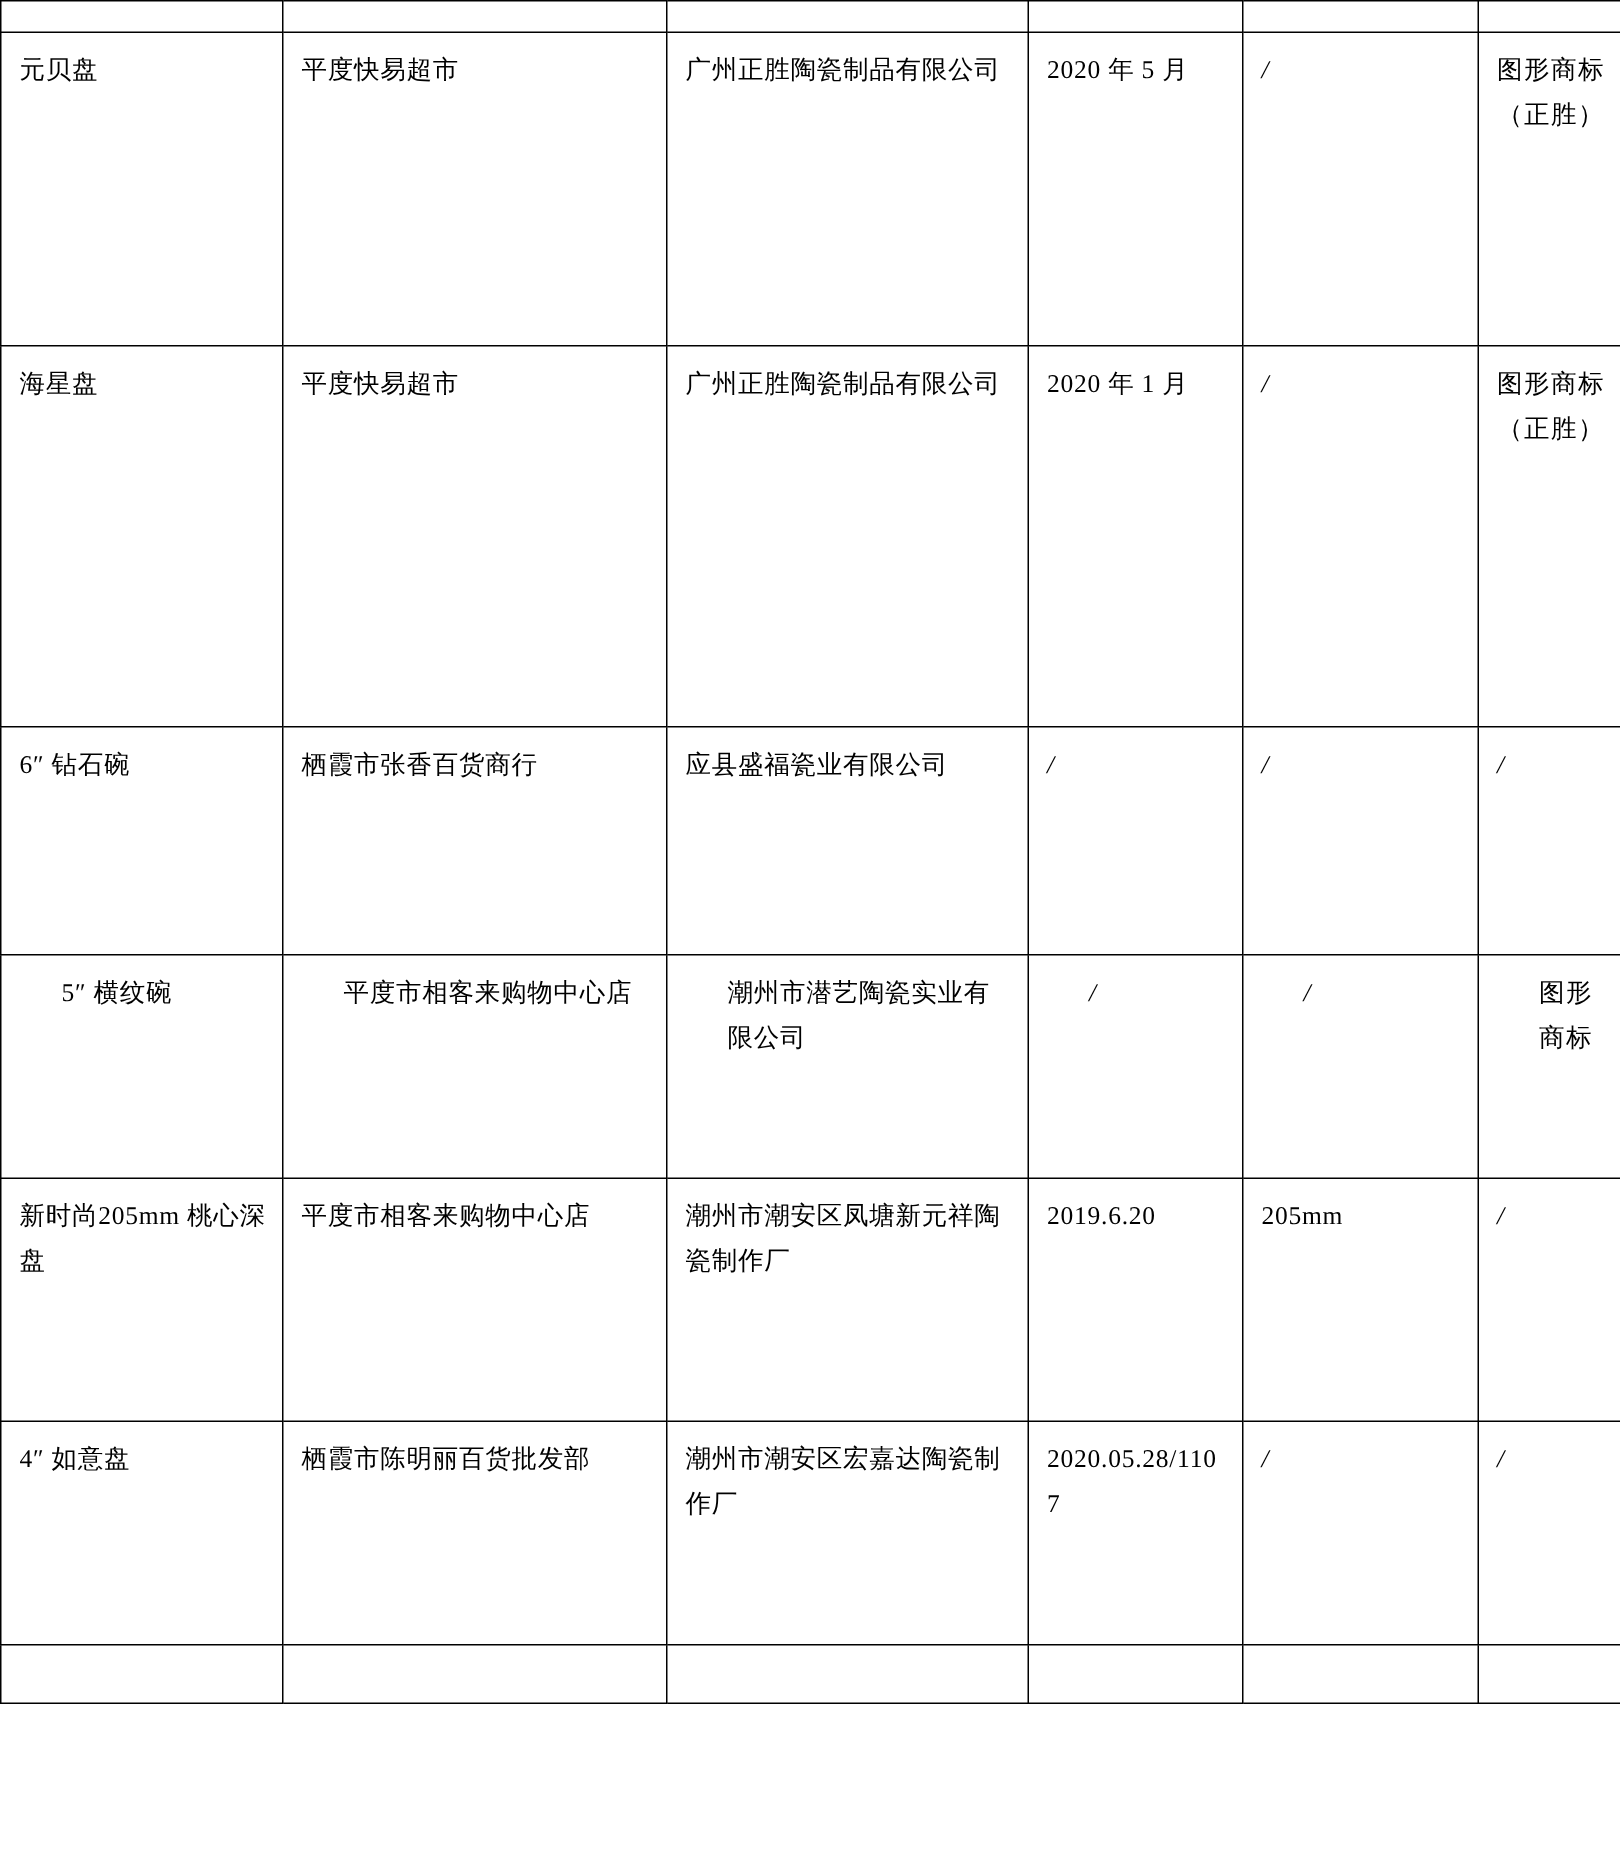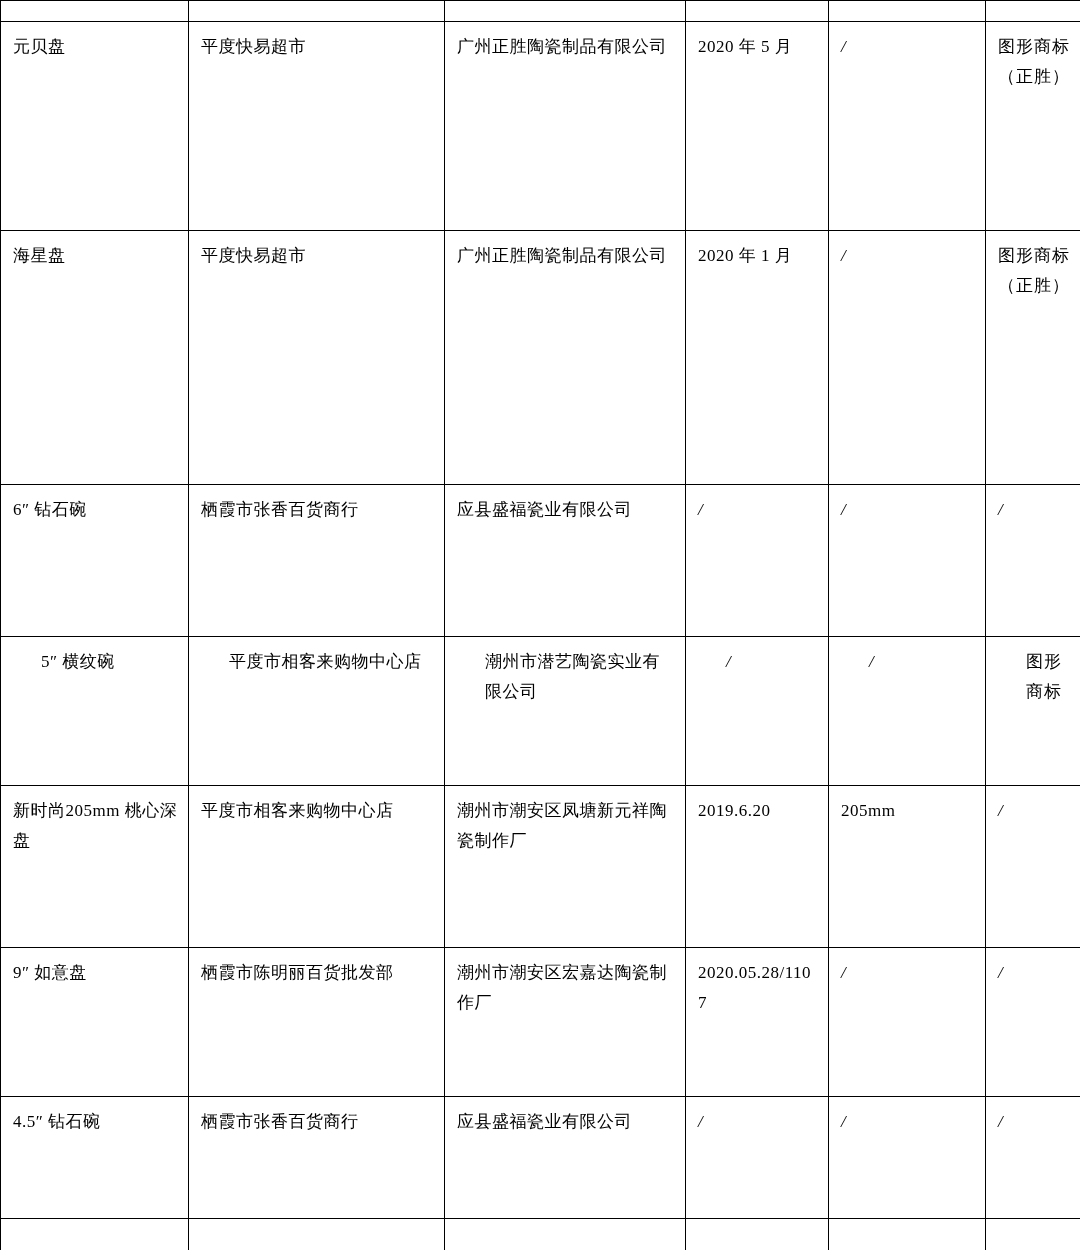--- a/index.html
+++ b/index.html
@@ -195,59 +195,39 @@
         <td>
             <span class="cell-text">205mm</span>
           </td>
         <td class="col-mark narrow-col">
             <span class="cell-text slash">/</span>
           </td>
       </tr>
 
       <tr class="h6">
         <td>
-            <span class="cell-text">9″ 如意盘</span>
+            <span class="cell-text">4″ 如意盘</span>
           </td>
         <td>
             <span class="cell-text">栖霞市陈明丽百货批发部</span>
           </td>
         <td>
             <span class="cell-text">潮州市潮安区宏嘉达陶瓷制作厂</span>
           </td>
         <td>
             <span class="cell-text">2020.05.28/1107</span>
           </td>
         <td>
             <span class="cell-text slash">/</span>
           </td>
         <td class="col-mark narrow-col">
             <span class="cell-text slash">/</span>
           </td>
       </tr>
 
-      <tr class="h7">
-        <td>
-            <span class="cell-text">4.5″ 钻石碗</span>
-          </td>
-        <td>
-            <span class="cell-text">栖霞市张香百货商行</span>
-          </td>
-        <td>
-            <span class="cell-text">应县盛福瓷业有限公司</span>
-          </td>
-        <td>
-            <span class="cell-text slash">/</span>
-          </td>
-        <td>
-            <span class="cell-text slash">/</span>
-          </td>
-        <td class="col-mark narrow-col">
-            <span class="cell-text slash">/</span>
-          </td>
-      </tr>
 
       <tr class="h8">
         <td></td>
         <td></td>
         <td></td>
         <td></td>
         <td></td>
         <td></td>
       </tr>
     </tbody>

